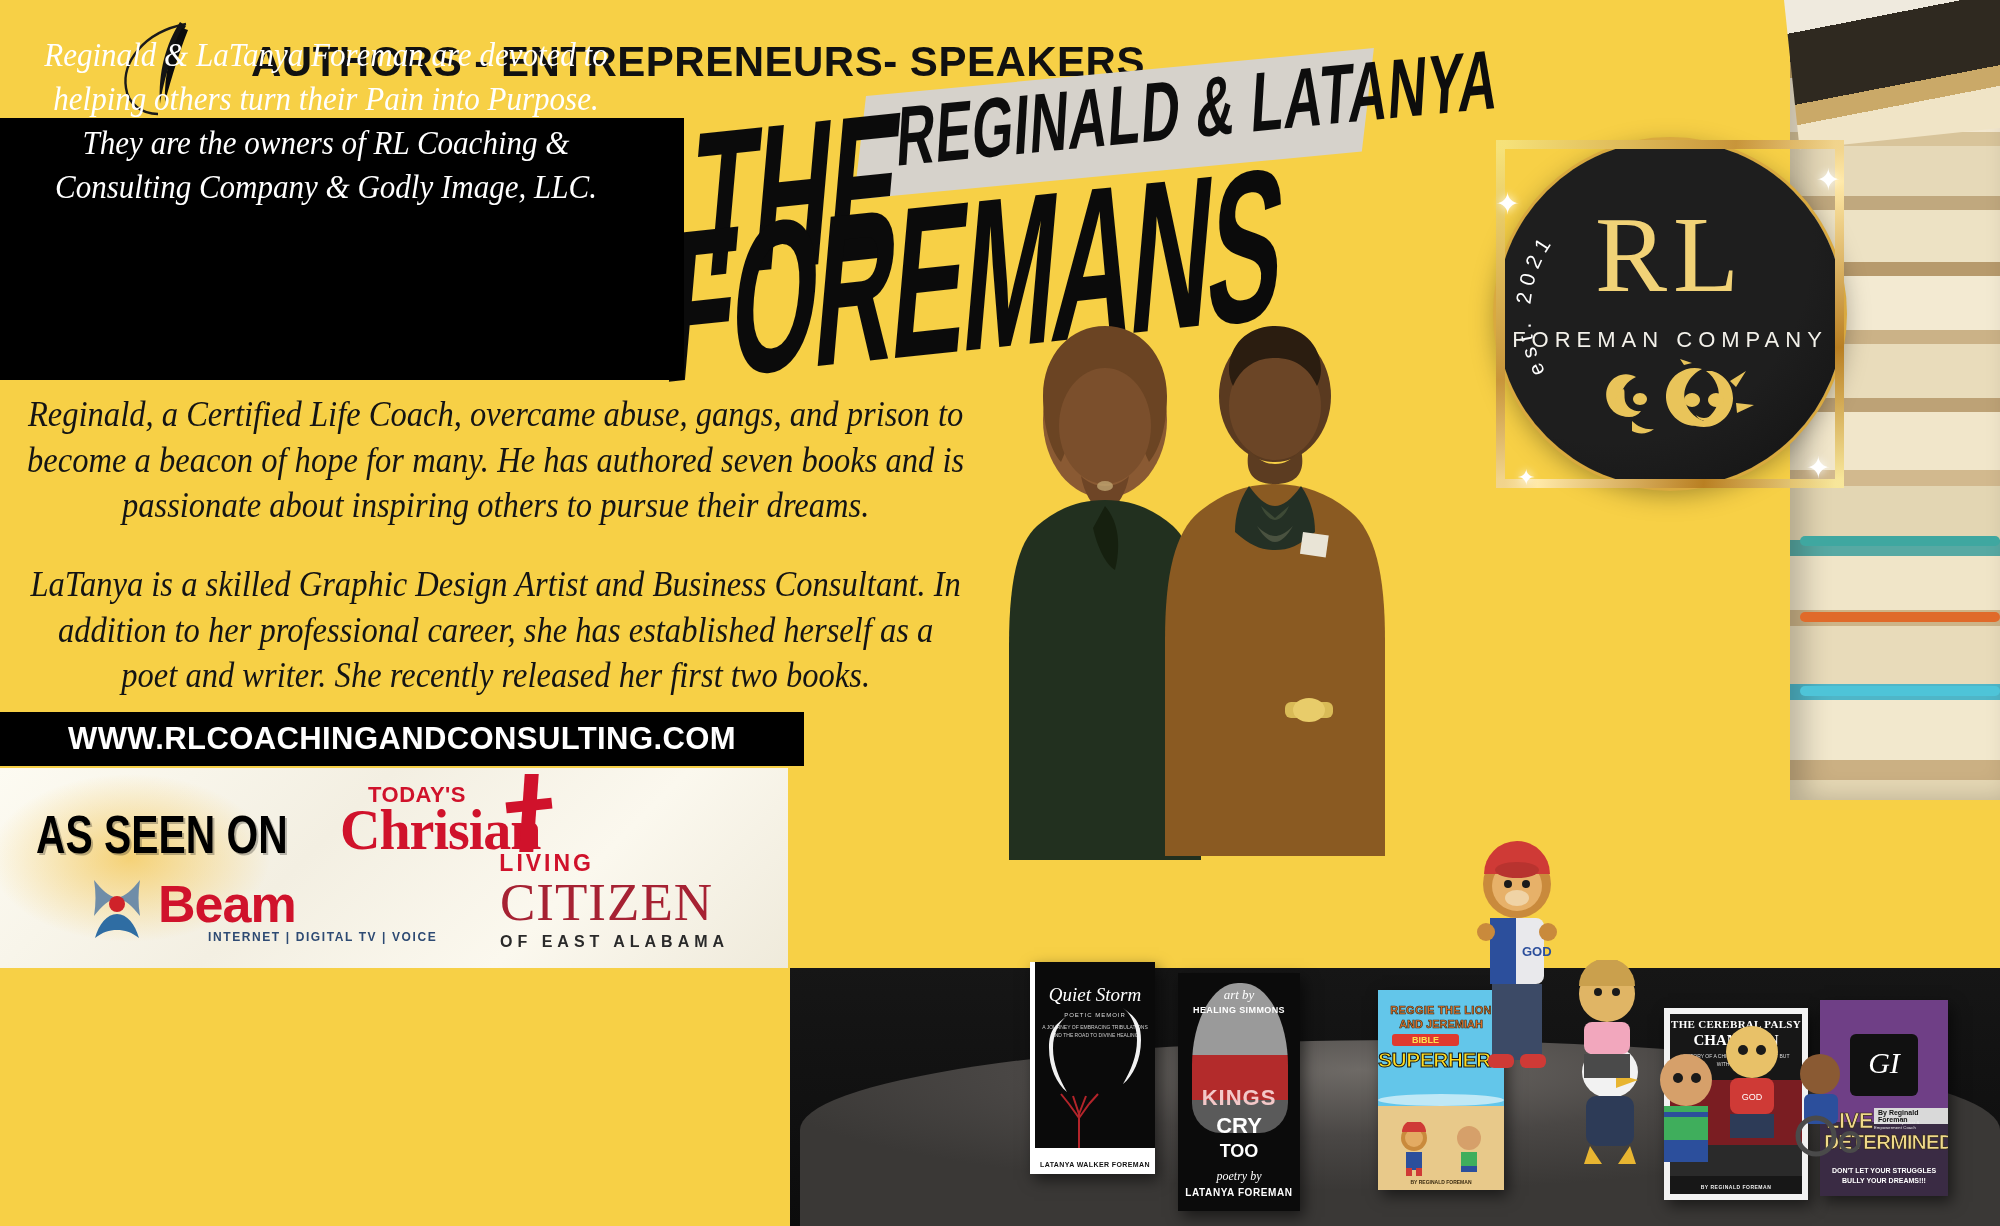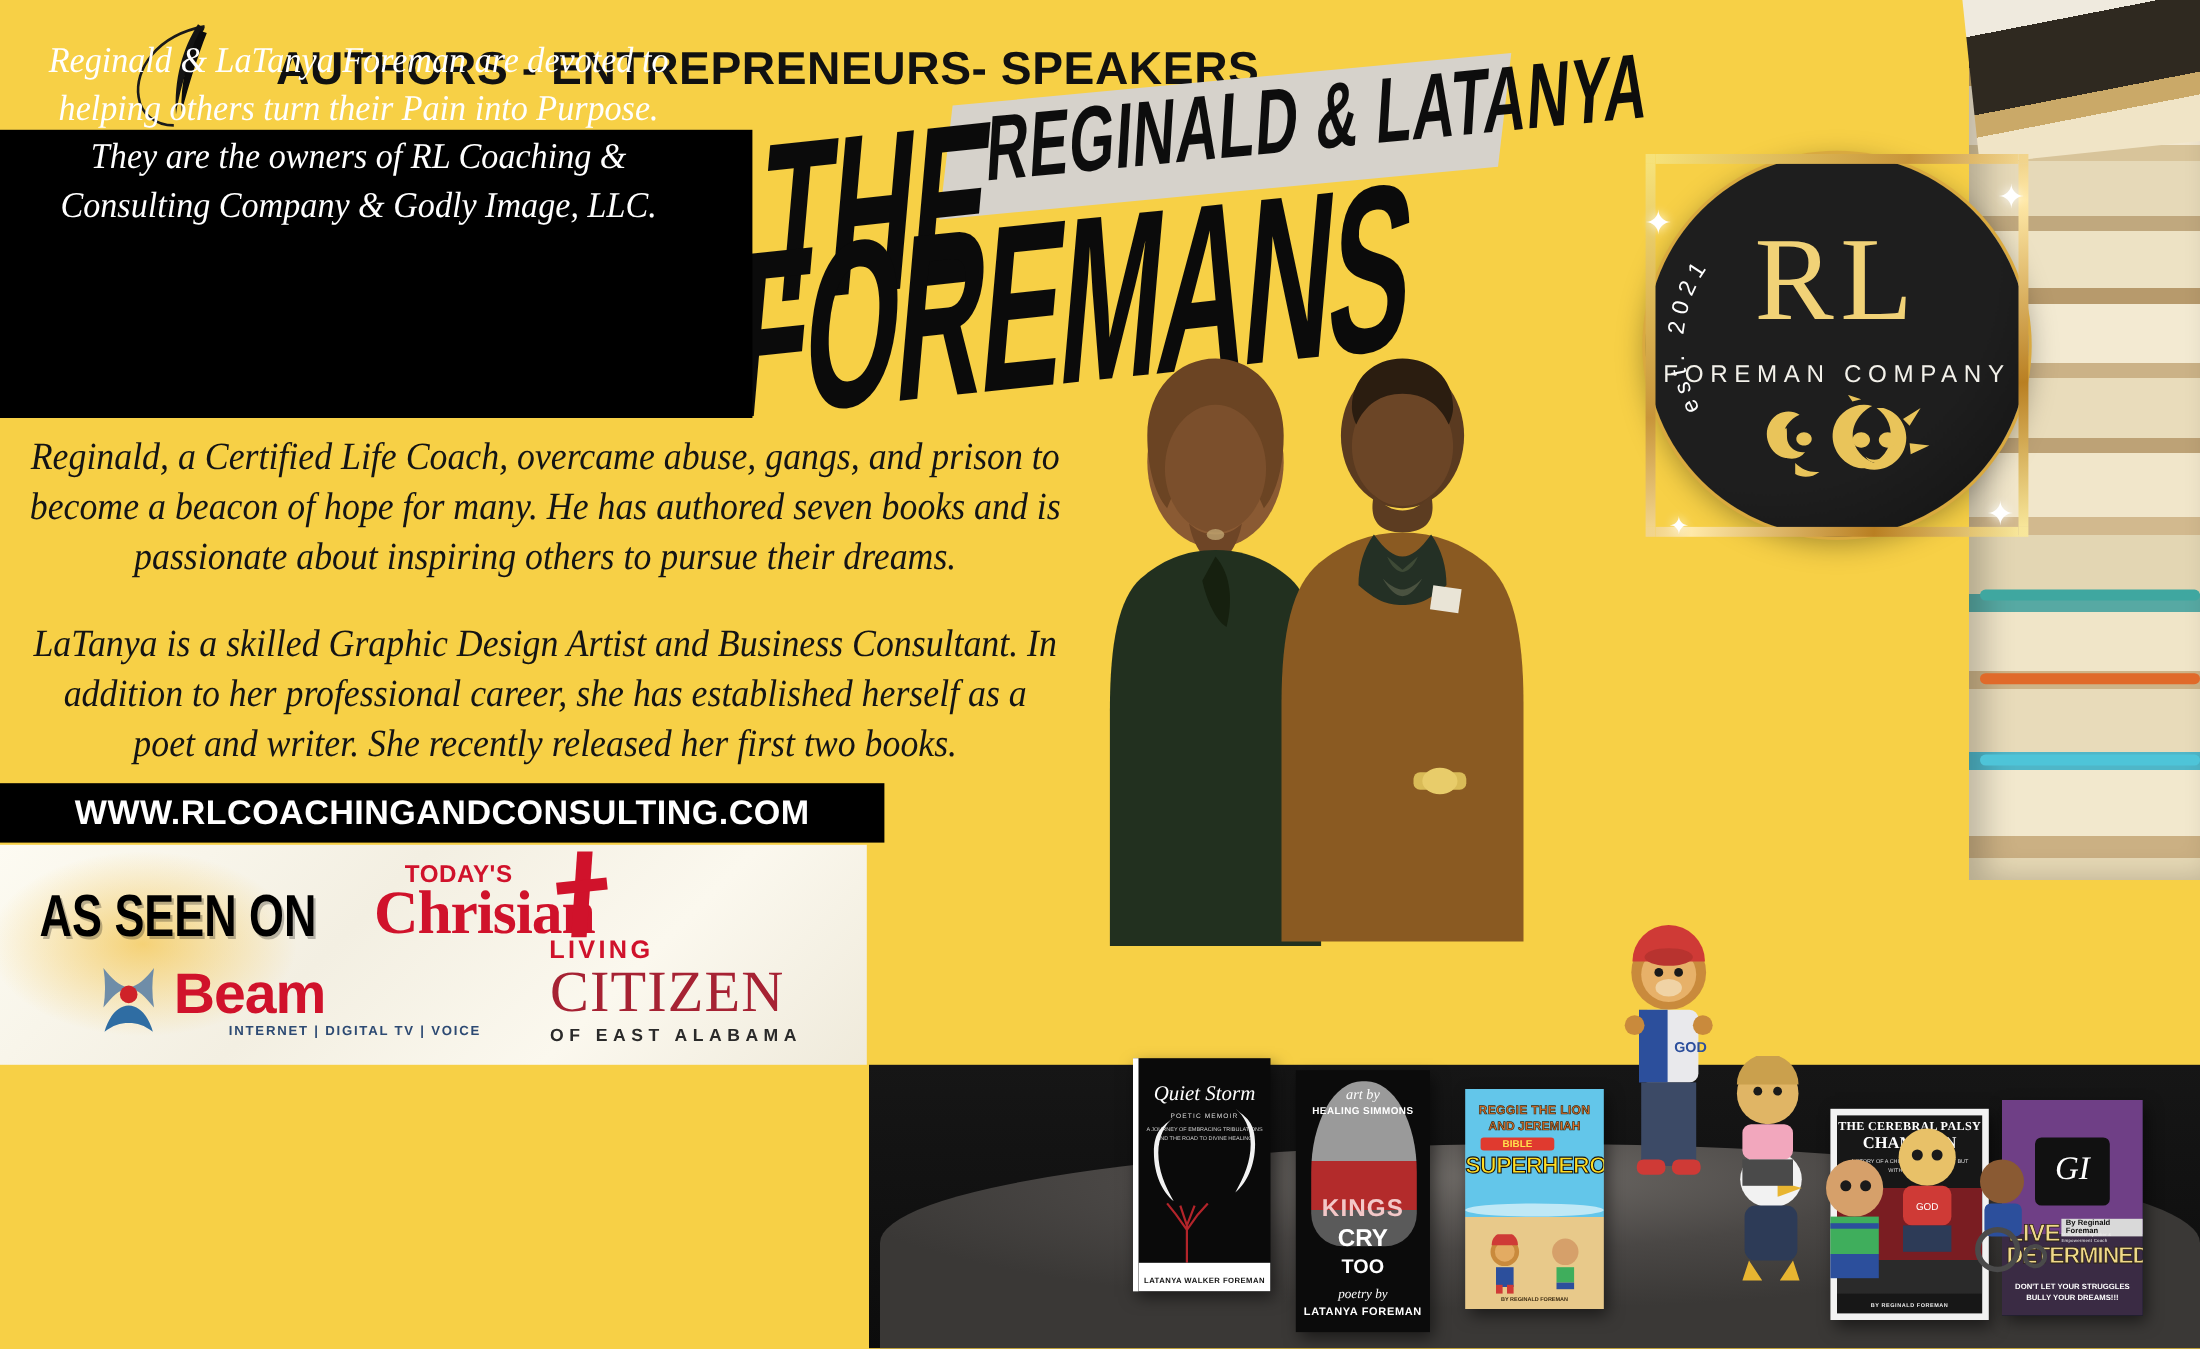--- a/index.html
+++ b/index.html
@@ -244,21 +244,21 @@
     font-family:"Liberation Serif",serif;font-style:italic;font-size:13px;}
   #bk2 .adarius{position:absolute;left:0;right:0;top:32px;text-align:center;color:#fff;font-size:9px;font-weight:800;letter-spacing:.4px;}
   #bk2 .kings{position:absolute;left:0;right:0;top:112px;text-align:center;color:#f3c8c8;font-size:22px;font-weight:800;letter-spacing:1px;}
   #bk2 .cry{position:absolute;left:0;right:0;top:140px;text-align:center;color:#fff;font-size:22px;font-weight:800;}
   #bk2 .too{position:absolute;left:0;right:0;top:168px;text-align:center;color:#fff;font-size:18px;font-weight:800;}
   #bk2 .poetry{position:absolute;left:0;right:0;top:196px;text-align:center;color:#fff;
     font-family:"Liberation Serif",serif;font-style:italic;font-size:12px;}
   #bk2 .latanya{position:absolute;left:0;right:0;top:214px;text-align:center;color:#fff;font-size:10px;font-weight:800;letter-spacing:.6px;}
 
   
-  #bk3{left:1332px;top:990px;width:126px;height:200px;
+  #bk3{left:1378px;top:990px;width:126px;height:200px;
     background:linear-gradient(180deg,#63c6ea 0 58%,#e8c98a 58% 100%);}
   #bk3 .wave{position:absolute;left:0;right:0;top:52%;height:12px;background:#bfe8f6;border-radius:50%;}
   #bk3 .t1{position:absolute;left:0;right:0;top:14px;text-align:center;color:#e8742a;font-size:11px;font-weight:900;
     -webkit-text-stroke:.6px #3a2a10;letter-spacing:.3px;}
   #bk3 .t2{position:absolute;left:0;right:0;top:28px;text-align:center;color:#e8742a;font-size:11px;font-weight:900;
     -webkit-text-stroke:.6px #3a2a10;}
   #bk3 .bible{position:absolute;left:14px;top:44px;background:#e03a2f;color:#ffe14d;font-size:9px;font-weight:900;padding:1px 20px;border-radius:3px;}
   #bk3 .super{position:absolute;left:0;right:0;top:58px;text-align:center;color:#ffdd22;font-size:21px;font-weight:900;
     -webkit-text-stroke:1px #111;letter-spacing:-.5px;}
   #bk3 .by{position:absolute;left:0;right:0;bottom:5px;text-align:center;color:#3a2a10;font-size:5px;font-weight:700;}

